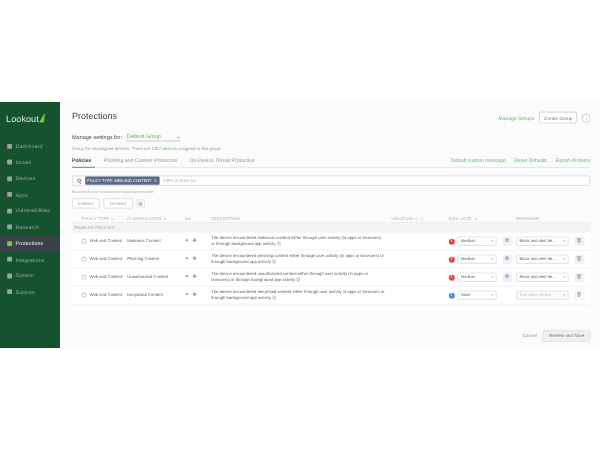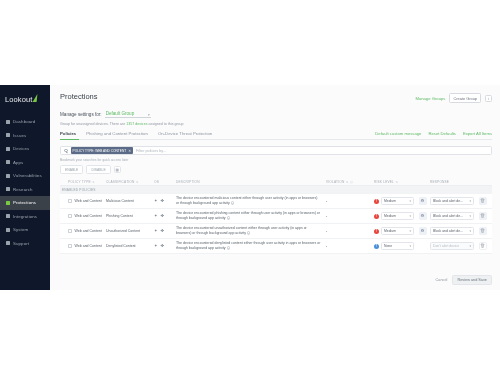--- a/index.html
+++ b/index.html
@@ -12,21 +12,21 @@
   #app {
     position: absolute; left: 0; top: 85px;
     width: 500px; height: 205px;
     display: flex;
     background: #ffffff;
   }
 
   
   .sidebar {
     width: 50px; height: 205px;
-    background: #0f172a;
+    background: #14532d;
     flex: 0 0 50px;
     display: flex; flex-direction: column;
     padding-top: 2px;
   }
   .logo-wrap {
     height: 24px;
     display: flex; align-items: center;
     padding-left: 5px;
     position: relative;
   }

